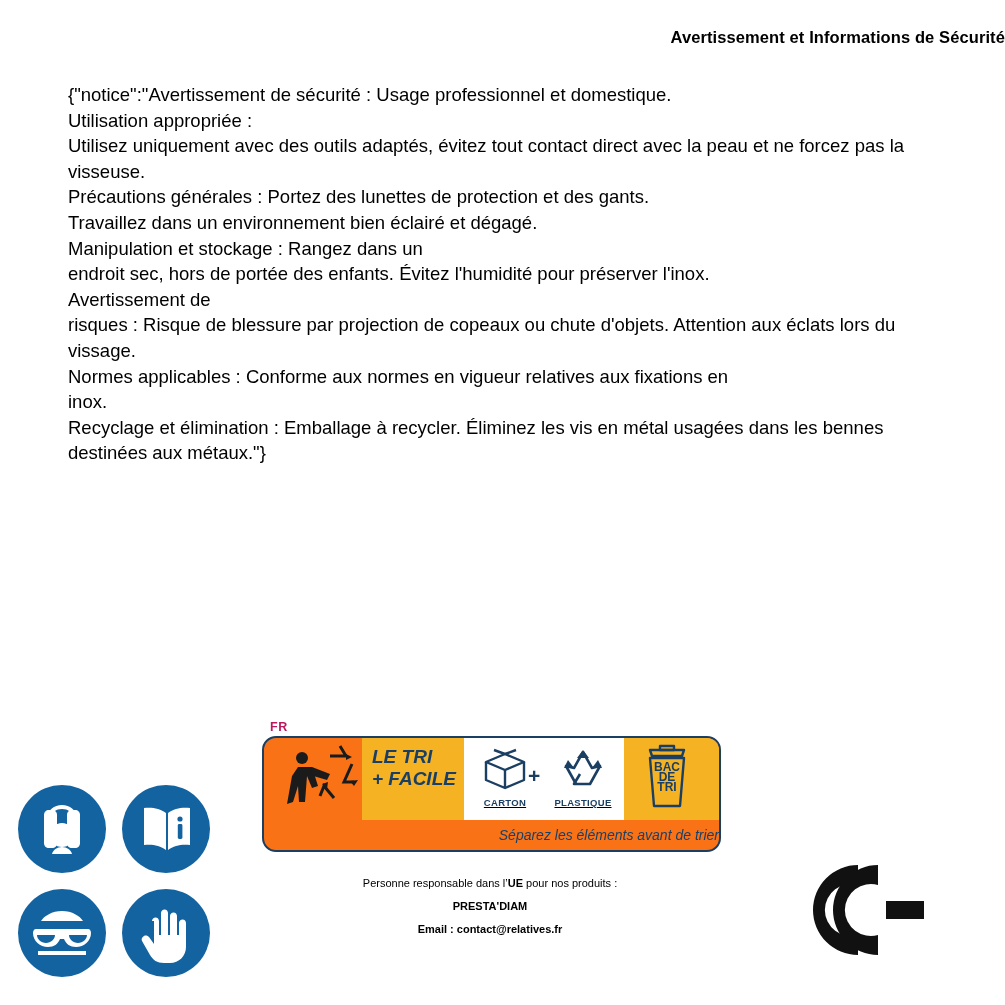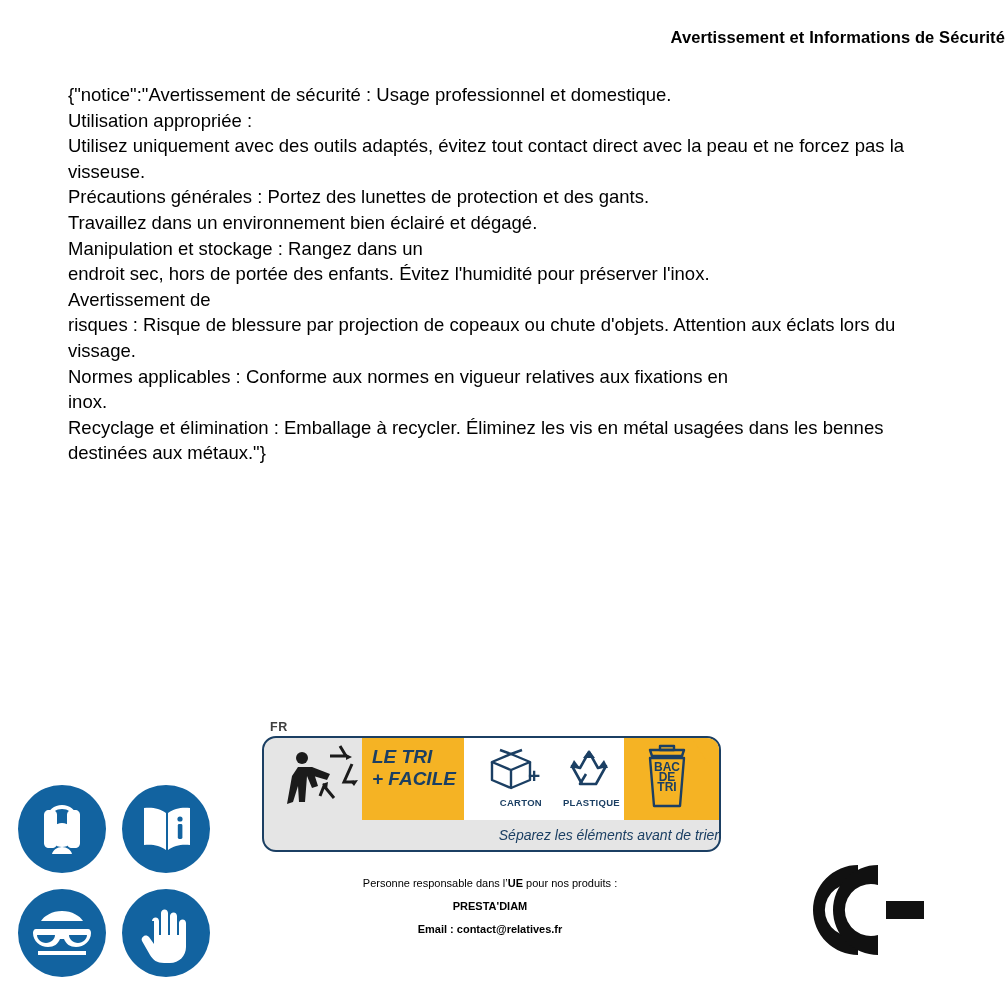--- a/index.html
+++ b/index.html
@@ -63,32 +63,32 @@
     top: 716px;
     width: 455px;
     height: 135px;
   }
   .tri-fr {
     position: absolute;
     left: 8px;
     top: 4px;
     font-size: 12.5px;
     font-weight: bold;
-    color: #404040;
+    color: #be185d;
     letter-spacing: .5px;
   }
   .tri-box {
     position: absolute;
     left: 0px;
     top: 20px;
     width: 455px;
     height: 112px;
     border: 2px solid #1b3f63;
     border-radius: 14px;
-    background: #e5e5e5;
+    background: #f97316;
     overflow: hidden;
   }
   .tri-yellow {
     position: absolute;
     left: 98px;
     top: 0px;
     width: 357px;
     height: 82px;
     background: #f5b324;
   }
@@ -116,21 +116,22 @@
     font-weight: bold;
     font-size: 19px;
     line-height: 22px;
     font-style: italic;
   }
   .tri-main-text .l2 { display: block; }
   .tri-icon-col {
     position: absolute;
     top: 6px;
     width: 74px;
-    text-align: right;
+    text-align: center;
+    text-decoration: underline;
   }
   .tri-icon-col.carton { left: 204px; }
   .tri-icon-col.plastique { left: 282px; }
   .tri-icon-col .cap {
     font-size: 9.5px;
     font-weight: bold;
     color: #1b3f63;
     letter-spacing: .3px;
     margin-top: 1px;
   }

